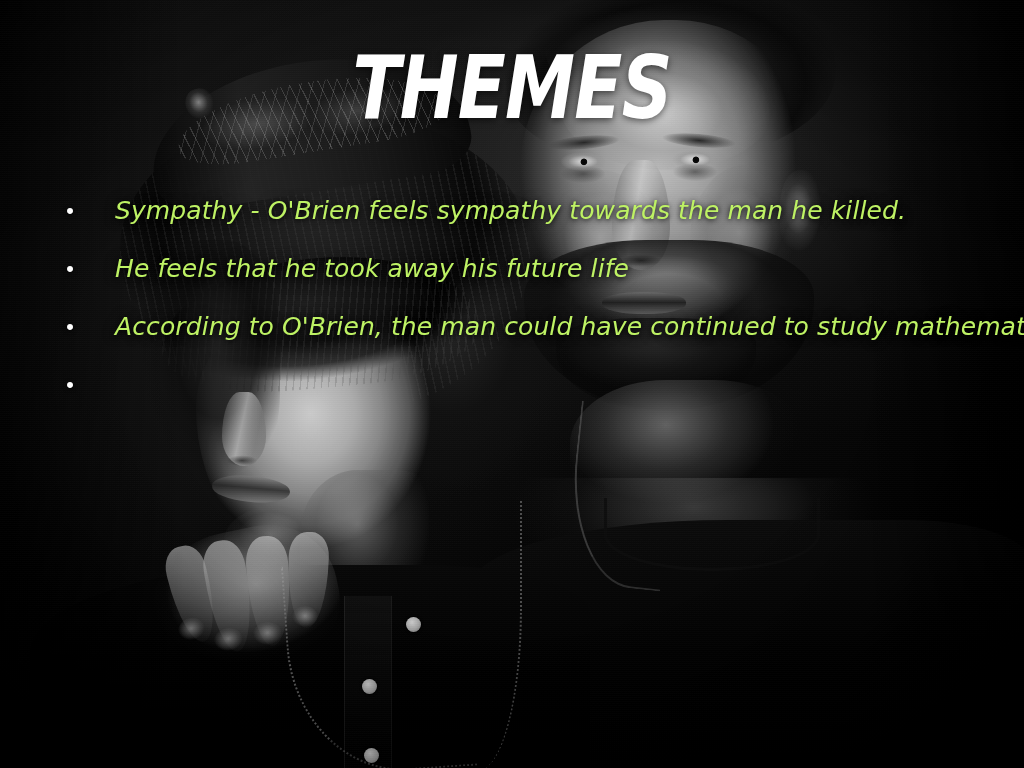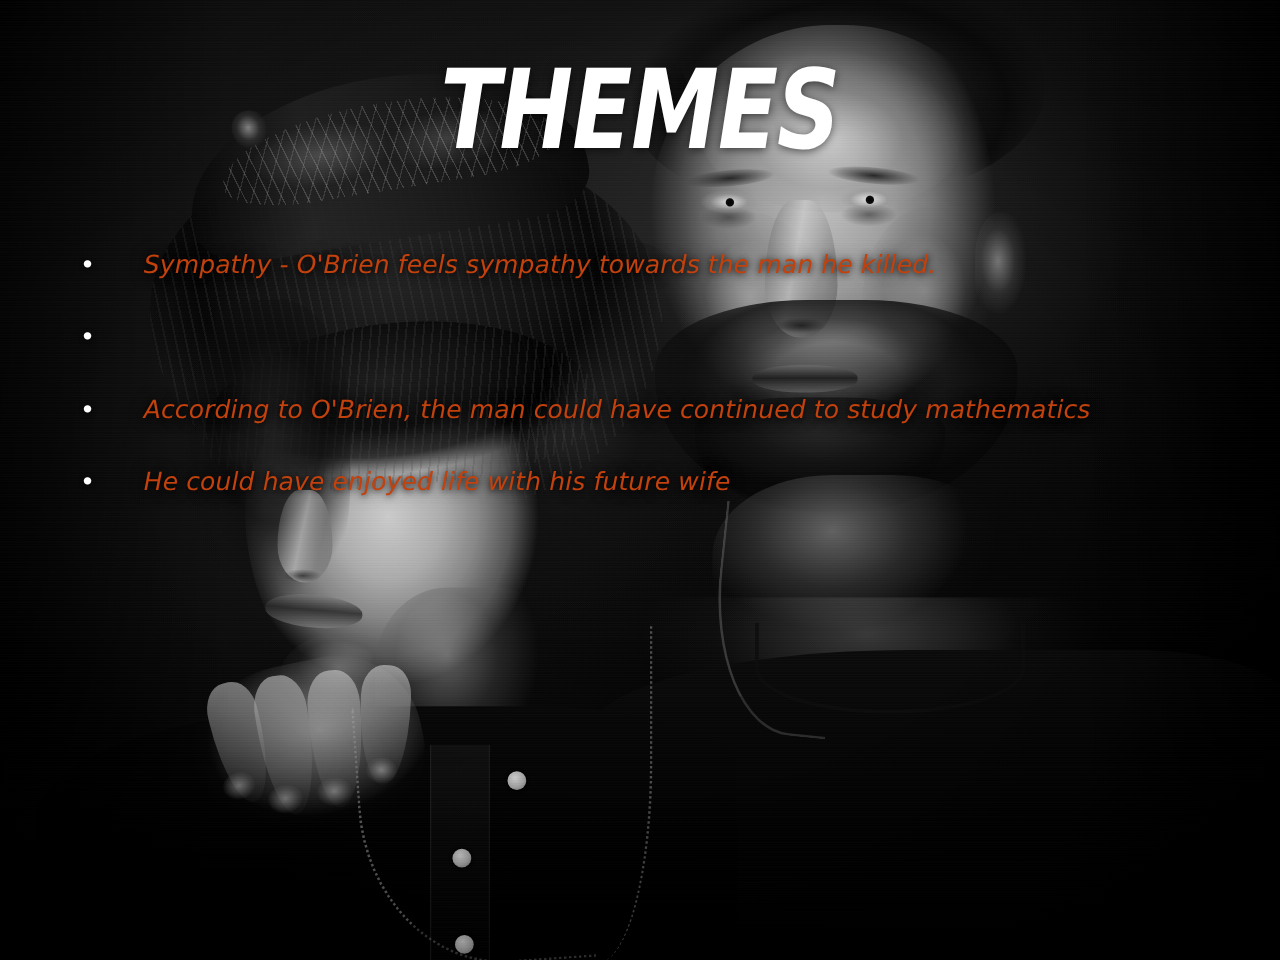--- a/index.html
+++ b/index.html
@@ -363,23 +363,23 @@
     flex: 0 0 55px;
     color: #ffffff;
     font-size: 22px;
     line-height: 30px;
     text-align: left;
     padding-left: 6px;
     box-sizing: border-box;
     text-shadow: 0 1px 4px rgba(0,0,0,0.75);
   }
   .bullet-text {
-    color: #c2410c;
+    color: #bef264;
     font-family: "DejaVu Sans", "Liberation Sans", sans-serif;
-    font-size: 20px;
+    font-size: 25px;
     line-height: 30px;
     font-weight: 400;
     letter-spacing: 0.1px;
     white-space: nowrap;
     text-shadow: 0 1px 5px rgba(0,0,0,0.85), 0 0 12px rgba(0,0,0,0.5);
   }
 </style>
 </head>
 <body>
 
@@ -453,27 +453,27 @@
 
     <div class="bullets">
 
       <div class="bullet-row">
         <span class="bullet-dot">•</span>
         <span class="bullet-text">Sympathy - O'Brien feels sympathy towards the man he killed.</span>
       </div>
 
       <div class="bullet-row">
         <span class="bullet-dot">•</span>
+        <span class="bullet-text">He feels that he took away his future life</span>
       </div>
 
       <div class="bullet-row">
         <span class="bullet-dot">•</span>
         <span class="bullet-text">According to O'Brien, the man could have continued to study mathematics</span>
       </div>
 
       <div class="bullet-row">
         <span class="bullet-dot">•</span>
-        <span class="bullet-text">He could have enjoyed life with his future wife</span>
       </div>
 
     </div>
   </div>
 </div>
 
 </body></html>

